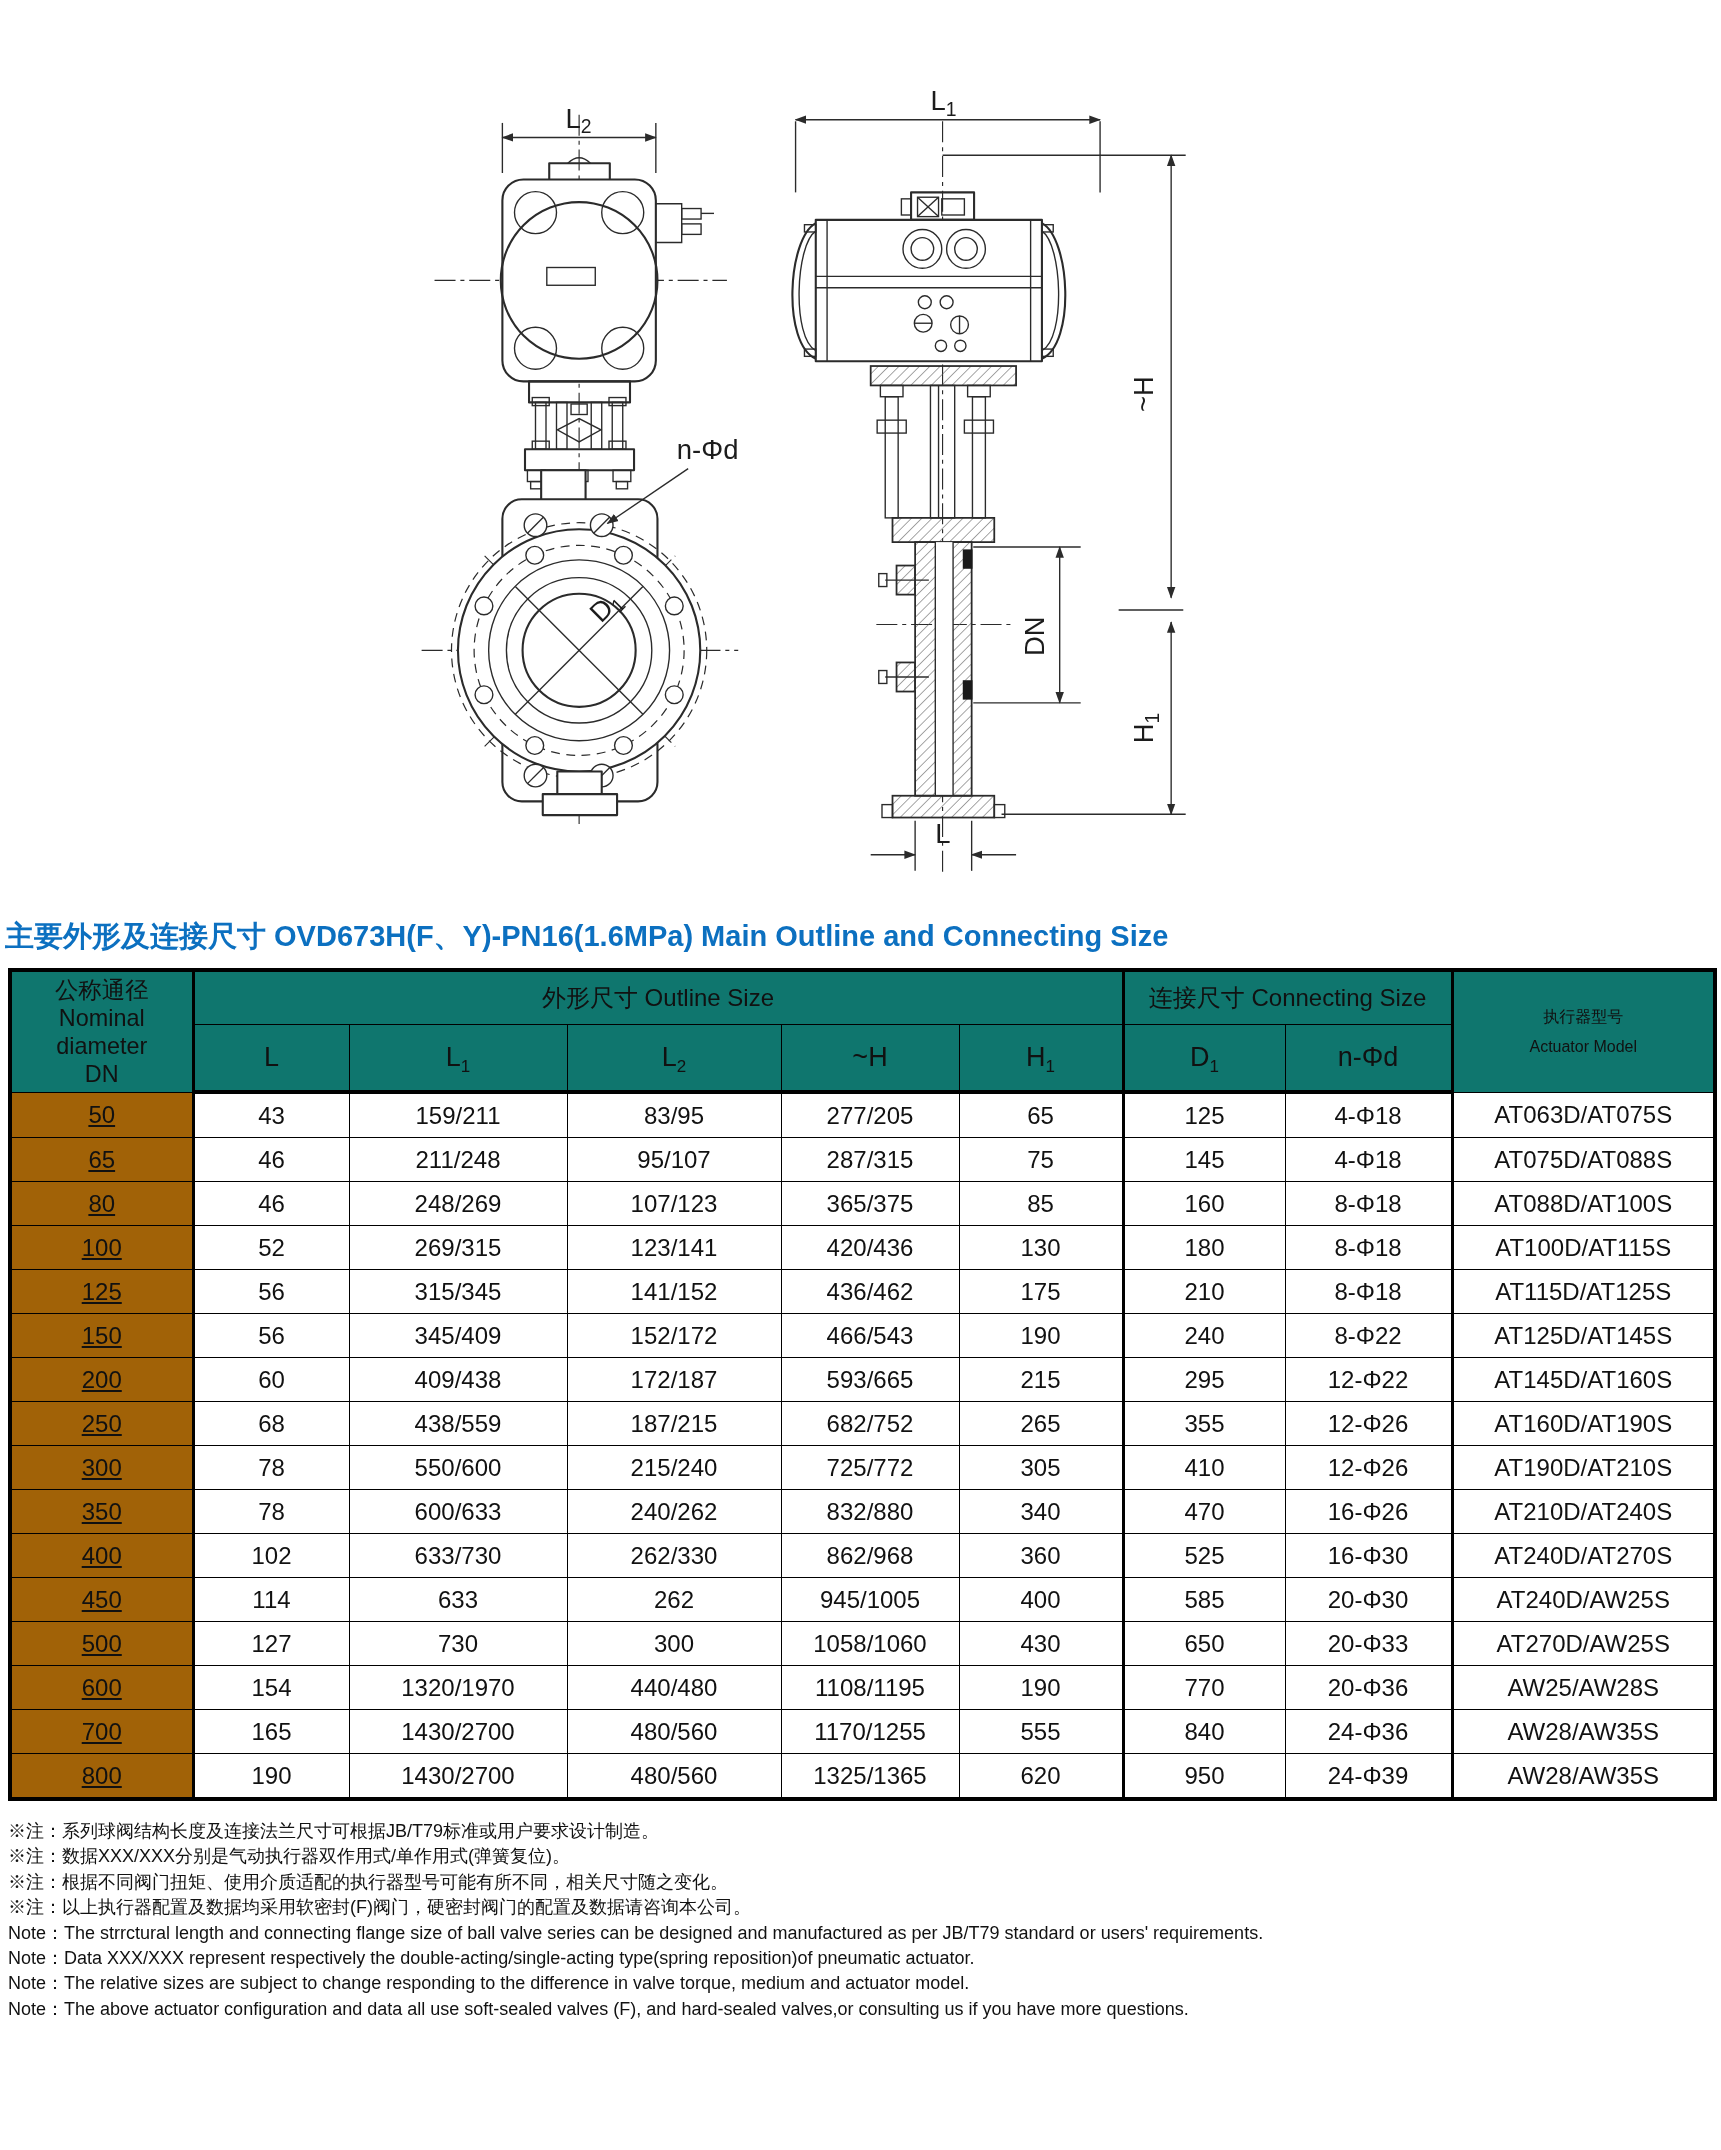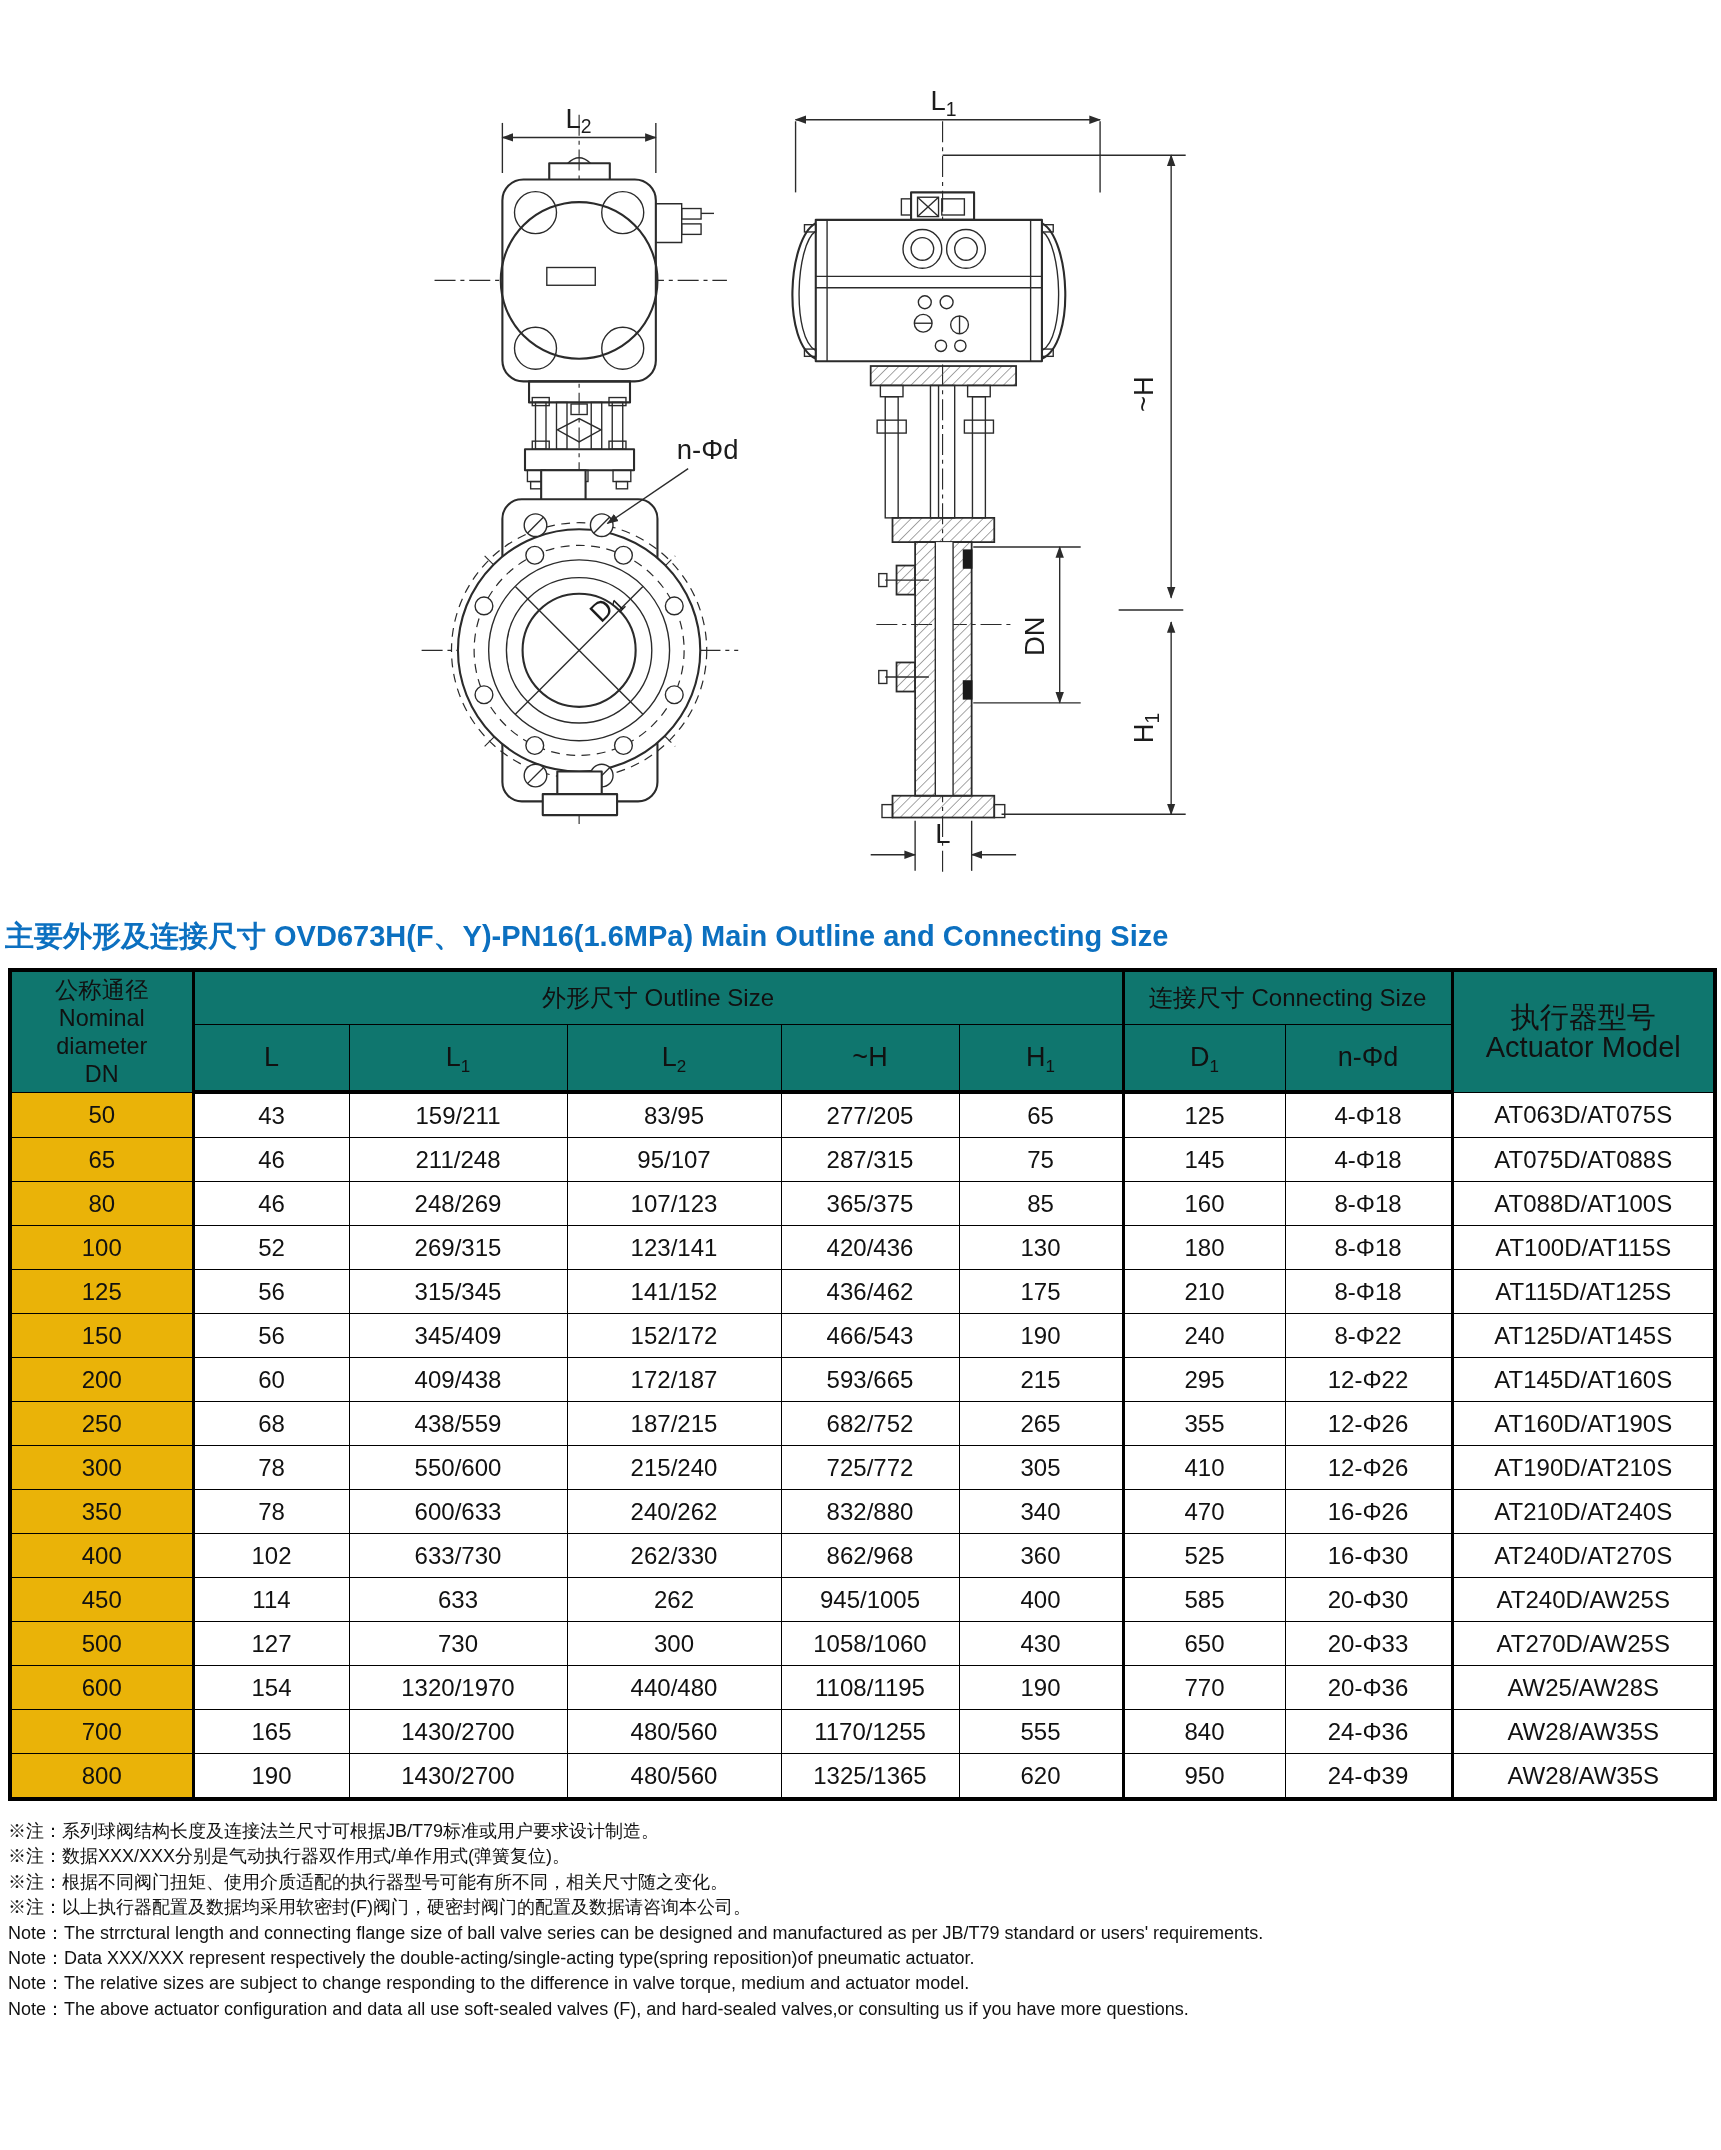--- a/index.html
+++ b/index.html
@@ -31,25 +31,25 @@
   table{border:4px solid #000;}
   thead th{background:#0f766e;}
   .r1 th{height:52px;font-size:24px;}
   .r2 th{height:65px;font-size:27px;border-bottom:4px solid #000;}
   .c-dn{border-right:3.2px solid #000;}
   .grp-outline{border-right:3.2px solid #000;}
   .grp-connect{border-right:3.2px solid #000;}
   .r2 th:nth-child(5){border-right:3.2px solid #000;}
   .r2 th:nth-child(7){border-right:3.2px solid #000;}
   tbody td{height:43px;font-size:24px;background:#fff;}
-  tbody td:nth-child(1){background:#eab308;border-right:3.2px solid #000;}
+  tbody td:nth-child(1){background:#a16207;border-right:3.2px solid #000;text-decoration:underline;}
   tbody td:nth-child(6){border-right:3.2px solid #000;}
   tbody td:nth-child(8){border-right:3.2px solid #000;margin-left:13px;}
   .hline{line-height:28px;font-size:23.4px;}
-  .aline{line-height:30px;font-size:29px;}
+  .aline{line-height:30px;font-size:16px;}
   sub{font-size:17px;vertical-align:-5.7px;line-height:0;}
 
   
   .notes{position:absolute;left:8px;top:1819px;width:1708px;}
   .note-line{font-size:18px;line-height:25.4px;white-space:nowrap;color:#111;}
 </style>
 </head>
 <body>
 
 <div class="page">

